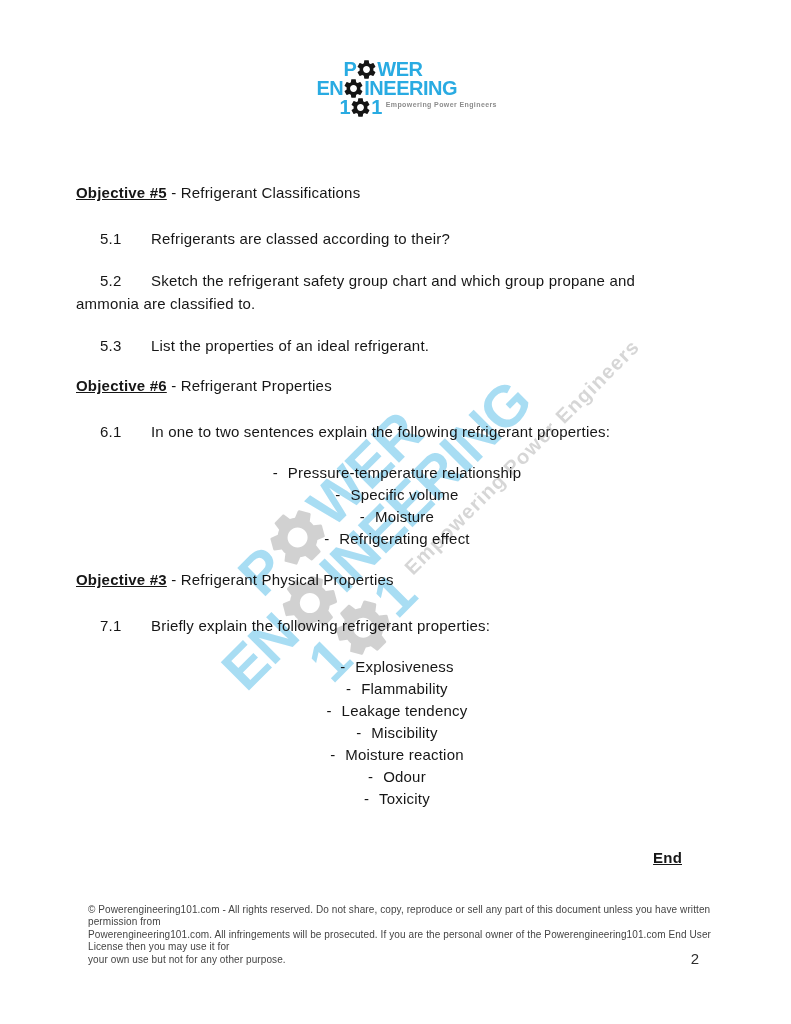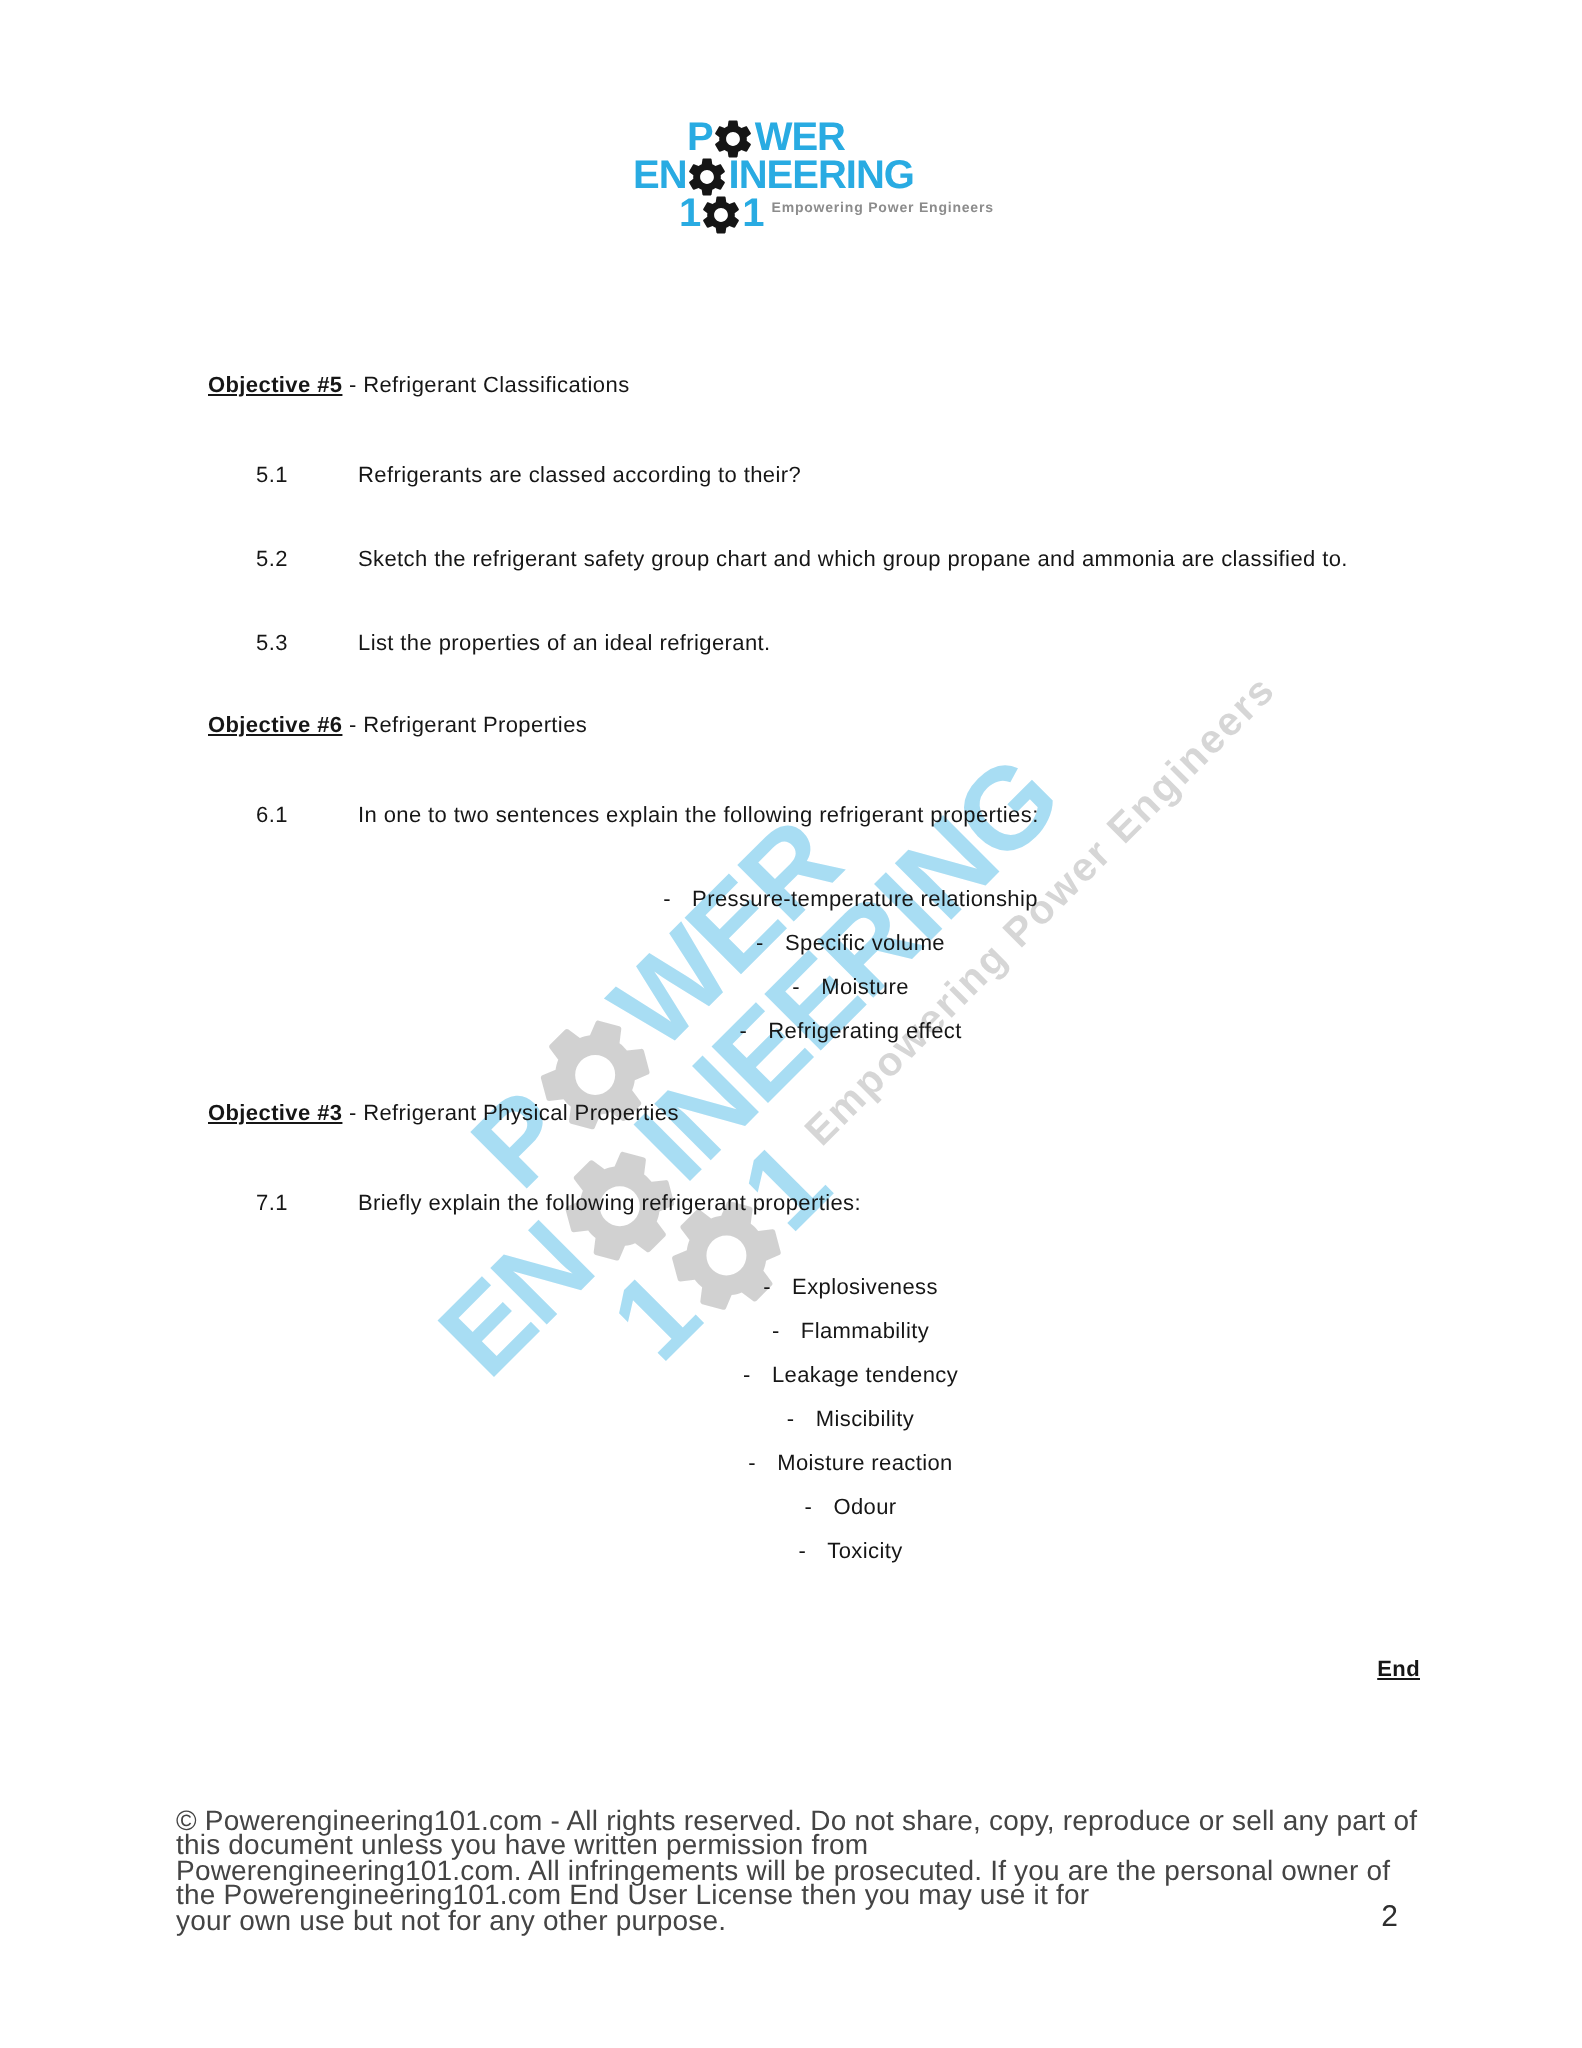--- a/index.html
+++ b/index.html
@@ -64,24 +64,24 @@
     pointer-events: none;
   }
   .watermark .logo-row { color: #29ABE2; }
   .watermark .gear { color: #8f8f8f; }
   .watermark .logo-tagline { color: #9a9a9a; }
 
   
   .content {
     position: absolute;
     top: 183px;
-    left: 104px;
+    left: 76px;
     width: 606px;
     z-index: 1;
-    font-size: 11px;
+    font-size: 15px;
     letter-spacing: 0.2px;
   }
   .objective {
     margin: 0 0 24px 0;
     line-height: 20px;
   }
   .obj-underlined {
     font-weight: 700;
     text-decoration: underline;
   }
@@ -111,21 +111,21 @@
     text-decoration: underline;
   }
 
   
   .footer {
     position: absolute;
     top: 904px;
     left: 88px;
     right: 80px;
     z-index: 1;
-    font-size: 14px;
+    font-size: 10px;
     line-height: 12.4px;
     letter-spacing: 0.1px;
     color: #444444;
   }
   .page-number {
     position: absolute;
     top: 950px;
     right: 92px;
     z-index: 1;
     font-size: 15px;

